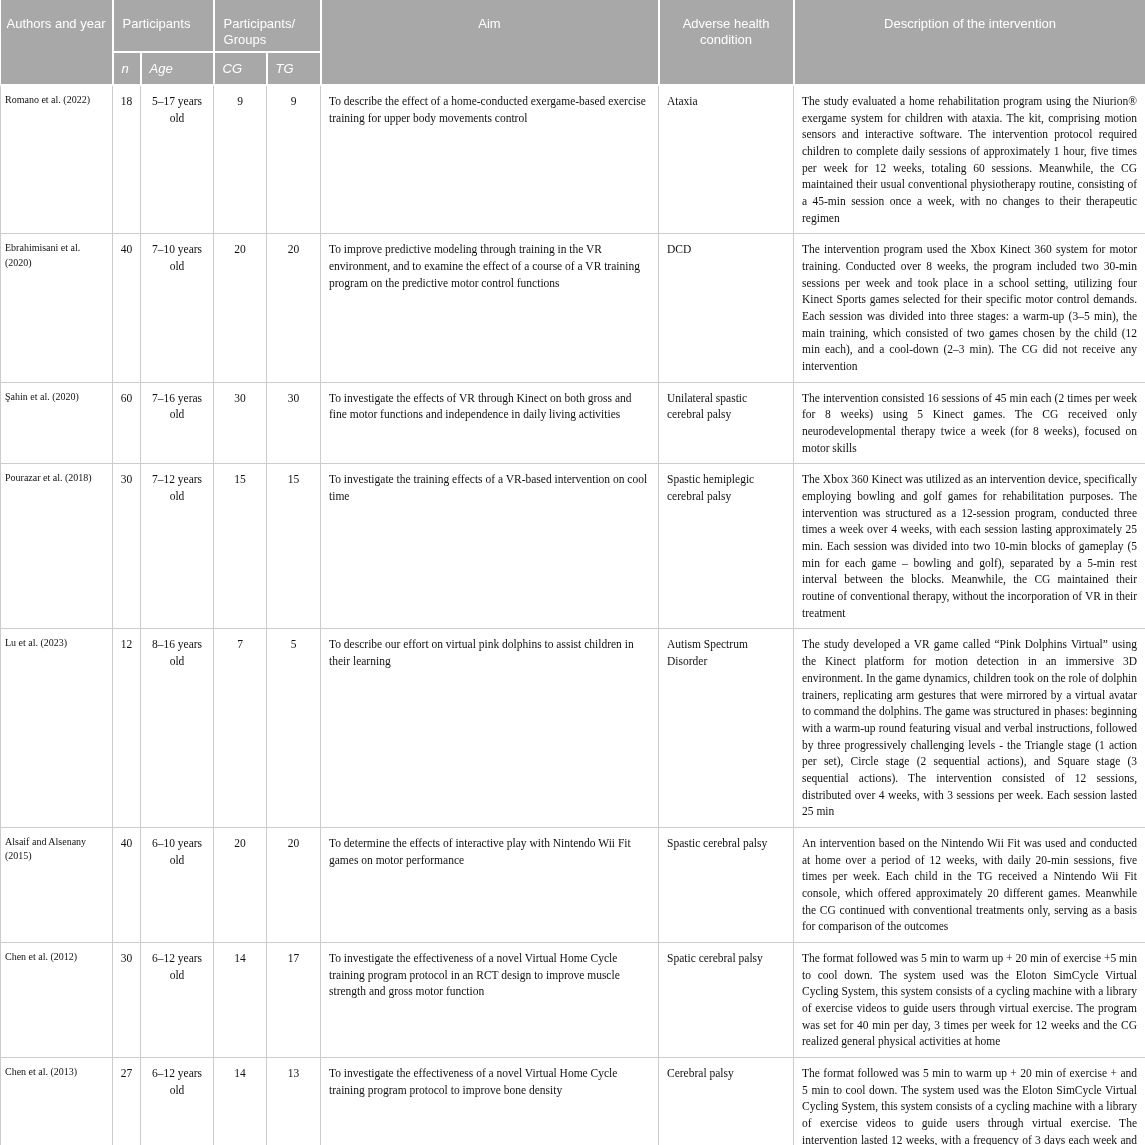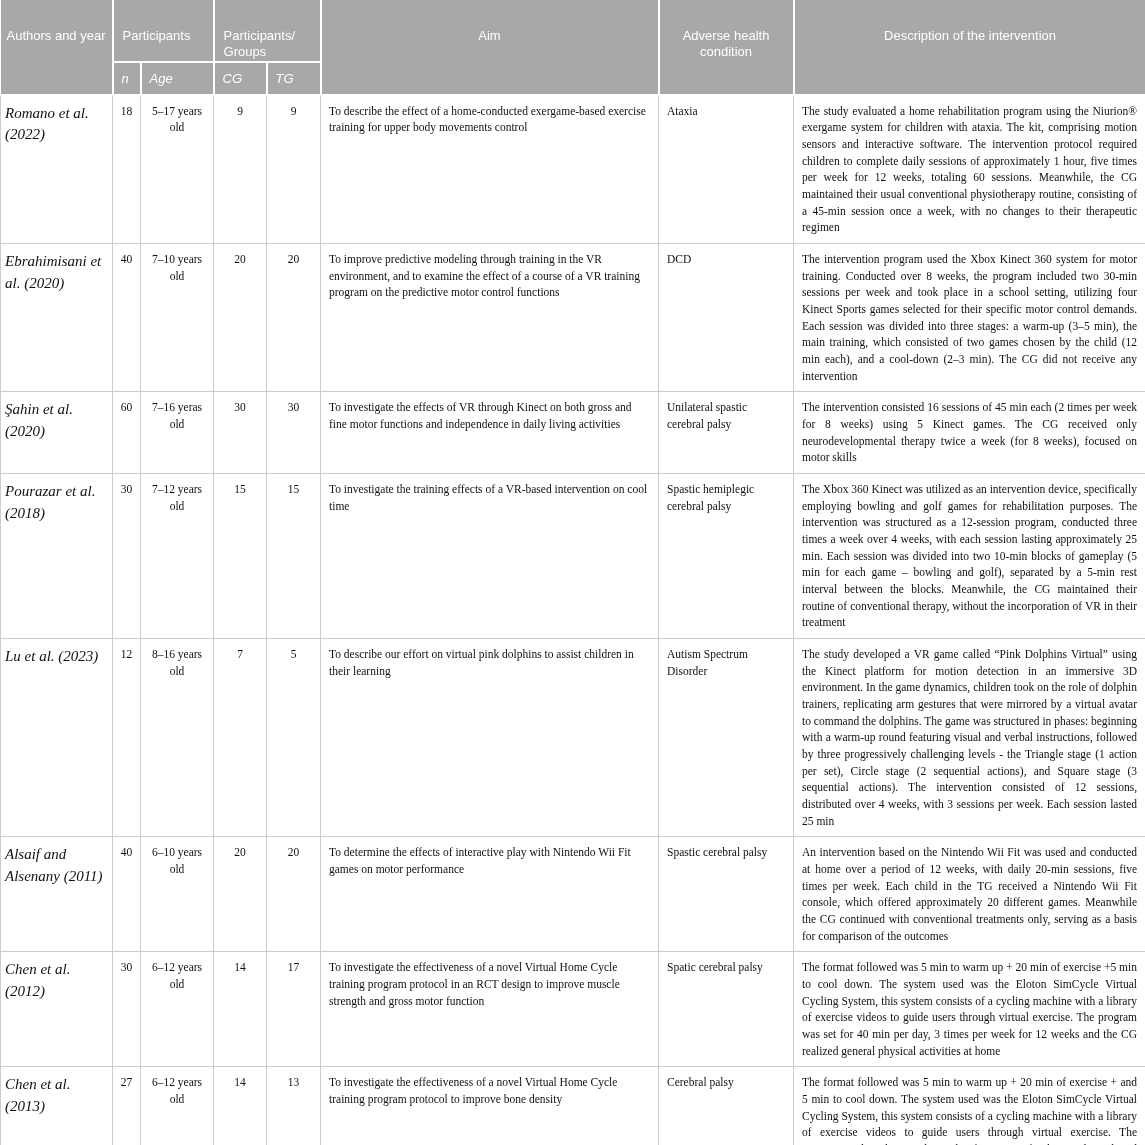--- a/index.html
+++ b/index.html
@@ -19,21 +19,21 @@
     color: #ffffff;
     font-family: "Liberation Sans", sans-serif;
     font-weight: 400;
     border: 2px solid #ffffff;
   }
   thead tr.top-row { height: 52px; }
   thead tr.sub-row { height: 33px; }
   th.th-top {
     font-size: 13px;
     vertical-align: top;
-    padding-top: 28px;
+    padding-top: 16px;
     text-align: center;
     line-height: 1.25;
   }
   th.th-left { text-align: left; padding-left: 9px; padding-right: 6px; }
   th.th-sub {
     font-size: 13px;
     font-style: italic;
     text-align: left;
     vertical-align: middle;
     padding: 2px 8px;
@@ -42,21 +42,21 @@
   thead th:last-child { border-right: 0; }
   thead tr.top-row th { border-top: 0; }
   tbody td {
     border: 1px solid #cccccc;
     vertical-align: top;
     font-size: 11.5px;
     line-height: 1.45;
     padding: 7px 8px;
     background: #ffffff;
   }
-  td.c-authors { text-align: left; padding-left: 4px; padding-right: 4px; font-size: 15px; font-style: italic; }
+  td.c-authors { text-align: left; padding-left: 4px; padding-right: 4px; font-size: 10px; }
   td.c-n, td.c-age, td.c-cg, td.c-tg { text-align: center; padding-left: 3px; padding-right: 3px; margin-left: 48px; }
   td.c-aim { text-align: left; }
   td.c-cond { text-align: left; }
   td.c-desc { text-align: justify; margin-top: 8px; }
 </style>
 </head>
 <body>
 
 <table class="review-table">
   <colgroup>
@@ -130,21 +130,21 @@
     <td class="c-authors">Lu et al. (2023)</td>
     <td class="c-n">12</td>
     <td class="c-age">8–16 years old</td>
     <td class="c-cg">7</td>
     <td class="c-tg">5</td>
     <td class="c-aim">To describe our effort on virtual pink dolphins to assist children in their learning</td>
     <td class="c-cond">Autism Spectrum Disorder</td>
     <td class="c-desc">The study developed a VR game called “Pink Dolphins Virtual” using the Kinect platform for motion detection in an immersive 3D environment. In the game dynamics, children took on the role of dolphin trainers, replicating arm gestures that were mirrored by a virtual avatar to command the dolphins. The game was structured in phases: beginning with a warm-up round featuring visual and verbal instructions, followed by three progressively challenging levels - the Triangle stage (1 action per set), Circle stage (2 sequential actions), and Square stage (3 sequential actions). The intervention consisted of 12 sessions, distributed over 4 weeks, with 3 sessions per week. Each session lasted 25 min</td>
   </tr>
       <tr>
-    <td class="c-authors">Alsaif and Alsenany (2011)</td>
+    <td class="c-authors">Alsaif and Alsenany (2015)</td>
     <td class="c-n">40</td>
     <td class="c-age">6–10 years old</td>
     <td class="c-cg">20</td>
     <td class="c-tg">20</td>
     <td class="c-aim">To determine the effects of interactive play with Nintendo Wii Fit games on motor performance</td>
     <td class="c-cond">Spastic cerebral palsy</td>
     <td class="c-desc">An intervention based on the Nintendo Wii Fit was used and conducted at home over a period of 12 weeks, with daily 20-min sessions, five times per week. Each child in the TG received a Nintendo Wii Fit console, which offered approximately 20 different games. Meanwhile the CG continued with conventional treatments only, serving as a basis for comparison of the outcomes</td>
   </tr>
       <tr>
     <td class="c-authors">Chen et al. (2012)</td>

